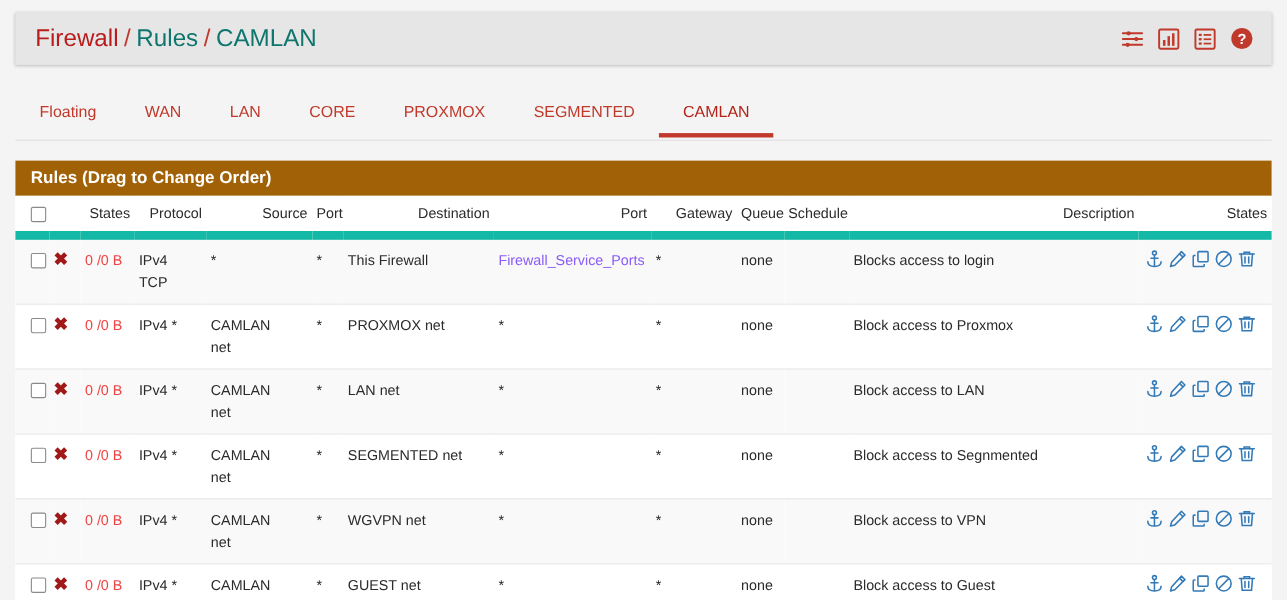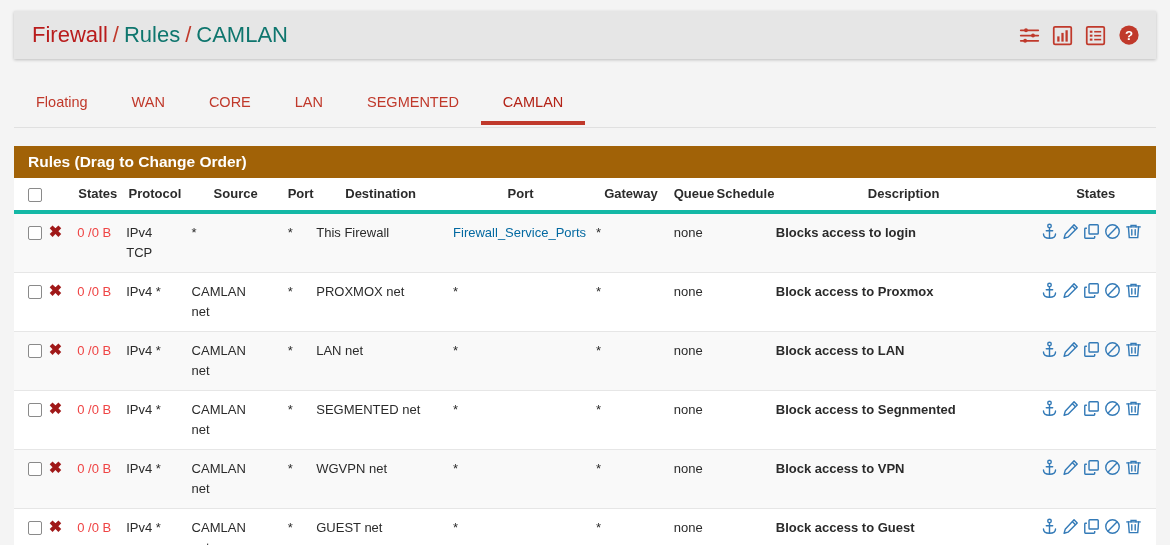--- a/index.html
+++ b/index.html
@@ -85,26 +85,26 @@
     line-height: 16px;
   }
 
   table.rules {
     width: 100%;
     border-collapse: collapse;
     font-size: 13px;
     table-layout: fixed;
   }
   table.rules th {
-    text-align: center;
-    font-weight: bold;
+    text-align: right;
+    font-weight: normal;
     font-size: 13px;
     color: #2b2b2b;
     padding: 8px 4px 8px 4px;
-    border-bottom: 4px solid #14b8a6;
+    border-bottom: 8px solid #14b8a6;
     background: #ffffff;
     vertical-align: middle;
     height: 31px;
   }
   table.rules td {
     padding: 9px 4px 9px 4px;
     border-bottom: 1px solid #e6e6e6;
     vertical-align: top;
     color: #2b2b2b;
     line-height: 20px;
@@ -117,21 +117,21 @@
   .c-action   { width: 28px; }
   .c-states   { width: 48px; }
   .c-proto    { width: 64px; }
   .c-source   { width: 94px; }
   .c-sport    { width: 28px; }
   .c-dest     { width: 134px; margin-top: 23px; }
   .c-dport    { width: 140px; }
   .c-gateway  { width: 76px; }
   .c-queue    { width: 42px; }
   .c-sched    { width: 58px; }
-  .c-desc     { width: 258px; font-weight: bold; }
+  .c-desc     { width: 258px; }
   .c-actions  { width: 118px; }
 
   th.c-check  { padding-left: 14px !important; }
 
   .chk {
     width: 14px; height: 14px;
     border: 1px solid #8a8a8a;
     background: #fff;
     display: inline-block;
     border-radius: 2px;
@@ -145,21 +145,21 @@
     line-height: 18px;
     cursor: pointer;
   }
   .states-link {
     color: #ef4444;
     text-decoration: none;
     cursor: pointer;
     white-space: nowrap;
   }
   .dport-link {
-    color: #0369a1;
+    color: #8b5cf6;
     text-decoration: none;
     cursor: pointer;
     word-break: break-all;
   }
   .proto-l1, .src-l1 { display: block; }
   .proto-l2, .src-l2 { display: block; }
 
   .actions-cell {
     padding-left: 6px !important;
   }
@@ -223,22 +223,23 @@
         <circle cx="12" cy="12" r="10.5" fill="#c0392b"></circle>
         <text x="12" y="17.4" font-family="Liberation Sans, sans-serif" font-size="14.5" font-weight="bold" fill="#ffffff" text-anchor="middle">?</text>
       </svg>
     </span>
   </div>
 </div>
 
 <div class="tabs" id="tabbar">
     <div class="tab"><span>Floating</span></div>
     <div class="tab"><span>WAN</span></div>
+    <div class="tab"><span>LAN</span></div>
     <div class="tab"><span>CORE</span></div>
-    <div class="tab"><span>LAN</span></div>
+    <div class="tab"><span>PROXMOX</span></div>
     <div class="tab"><span>SEGMENTED</span></div>
     <div class="tab active"><span>CAMLAN</span></div>
   </div>
 
 <div class="panel">
   <div class="panel-heading">Rules (Drag to Change Order)</div>
 
   <table class="rules">
     <thead>
       <tr>

